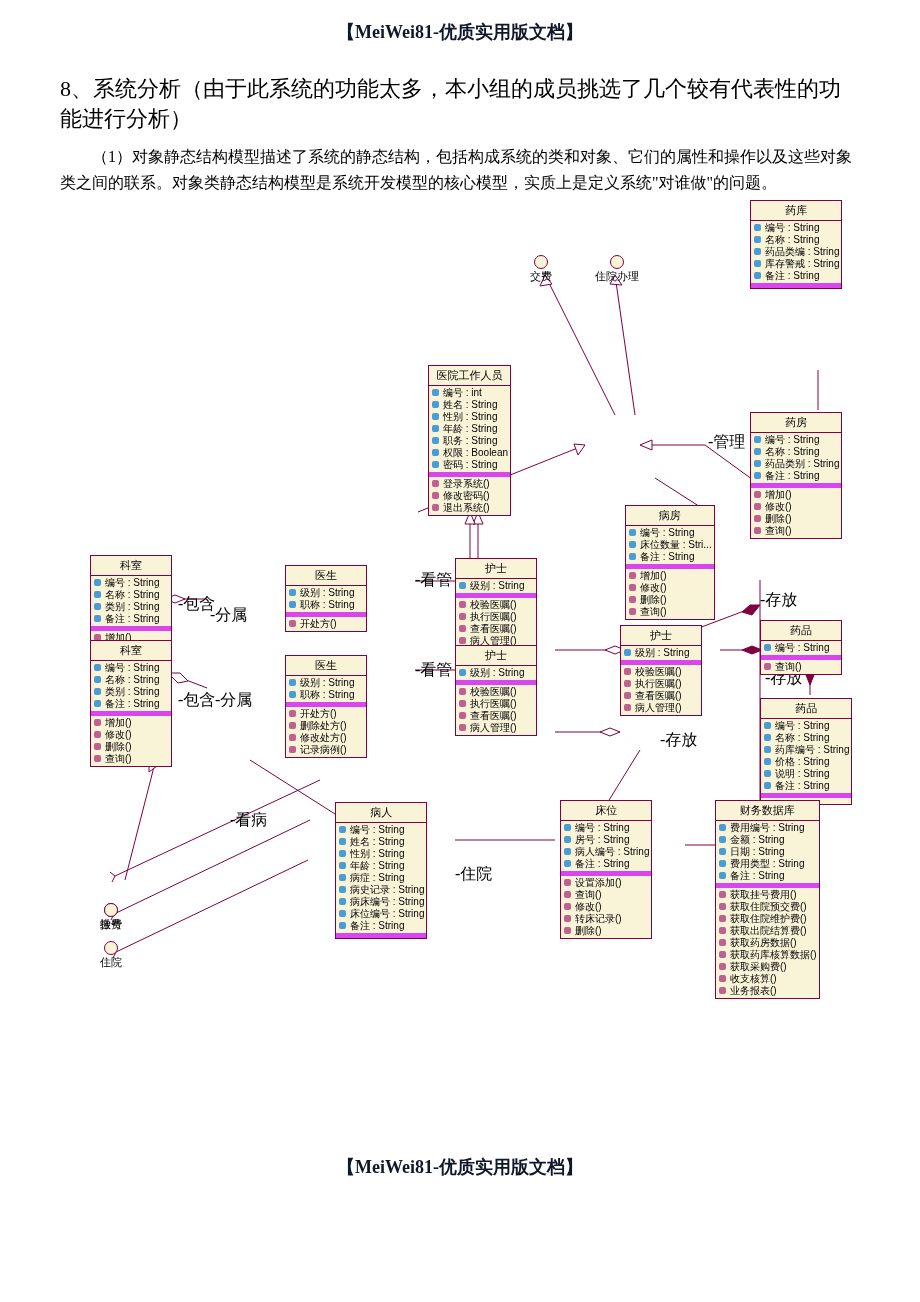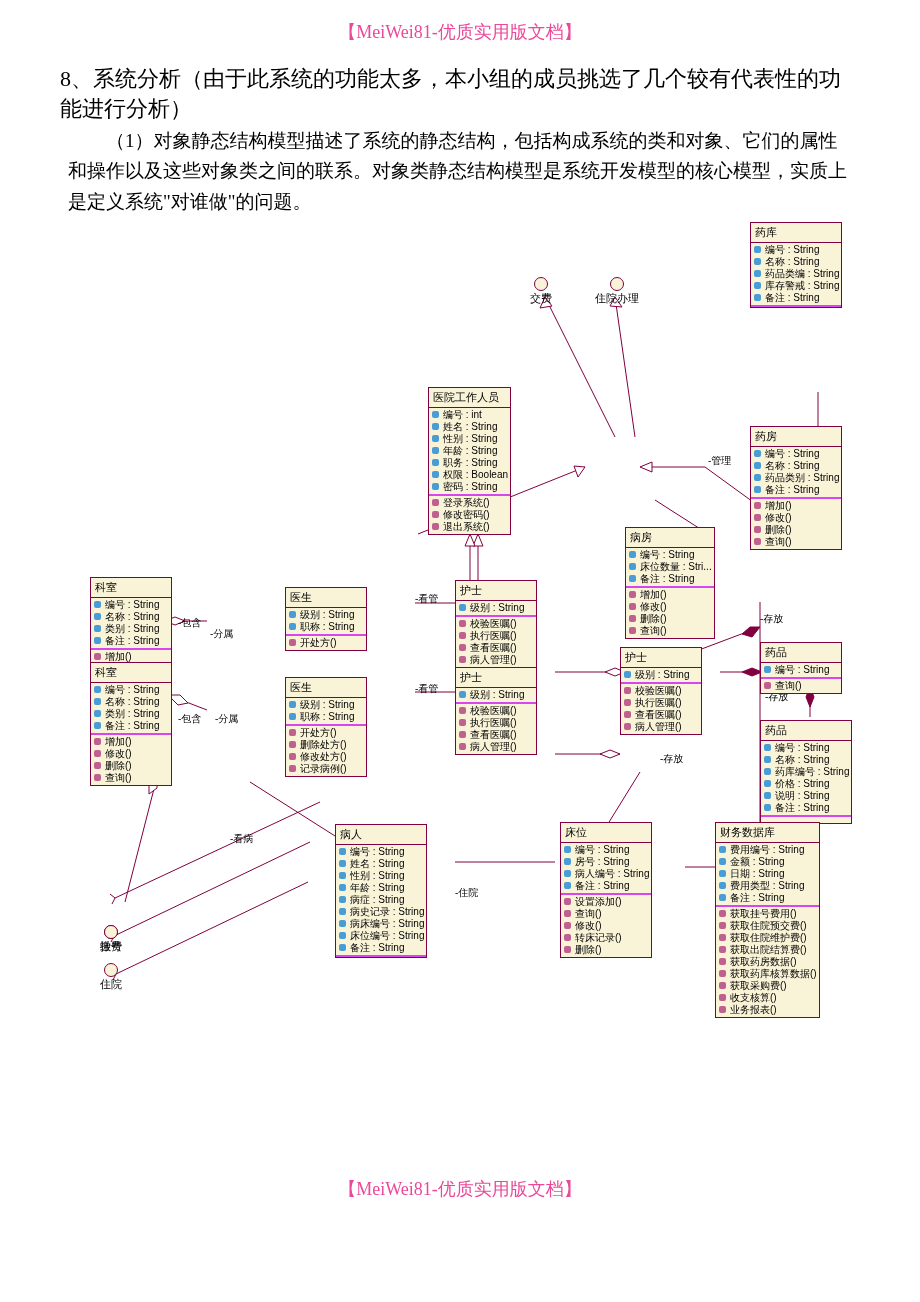--- a/index.html
+++ b/index.html
@@ -1,31 +1,31 @@
 <!DOCTYPE html>
 <html><head>
 <meta charset="utf-8">
 <style>
 body{margin:0;background:#fff;font-family:"SimSun",serif;width:920px}
-.header,.footer{text-align:center;color:#ec4899;font-size:18px;font-weight:normal;padding:20px 0}
+.header,.footer{text-align:center;color:#0f172a;font-size:18px;font-weight:bold;padding:20px 0}
 .content{padding:0 60px}
-.title{font-size:22px;margin:0 0}
-.para{font-size:19px;line-height:1.6;text-indent:2em;margin:2px 8px}
+.title{font-size:22px;margin:10px 0}
+.para{font-size:16px;line-height:1.6;text-indent:2em;margin:2px 0}
 .diagram{position:relative;width:800px;height:930px;margin:5px 0}
 .cls{position:absolute;background:#f9f4d8;border:1px solid #800040;font-family:"SimSun",sans-serif;min-width:80px}
-.cls .name{background:#f9f4d8;border-bottom:1px solid #800040;text-align:left;font-size:11px;padding:2px 4px}
-.cls .attrs,.cls .ops{border-bottom:2px solid #d946ef;padding:1px 0;min-height:4px}
+.cls .name{background:#f9f4d8;border-bottom:1px solid #800040;text-align:center;font-size:11px;padding:2px 4px}
+.cls .attrs,.cls .ops{border-bottom:5px solid #d946ef;padding:1px 0;min-height:4px}
 .cls .ops{border-bottom:none}
 .row{display:flex;align-items:center;font-size:10px;padding:0 2px;line-height:12px}
 .ico{width:10px;height:10px;display:inline-block;margin-right:2px;position:relative}
 .ico::before{content:"";position:absolute;width:7px;height:7px;background:#4a9cd6;border-radius:2px;top:1px;left:1px}
 .ico.op::before{background:#c06090}
 .iface{position:absolute;text-align:left;font-size:11px}
 .iface .circ{width:12px;height:12px;border:1px solid #800040;border-radius:50%;background:#f9f4d8;margin:0 auto}
-.lbl{position:absolute;font-size:10px;color:#000}
+.lbl{position:absolute;font-size:16px;color:#000}
 svg{position:absolute;top:0;left:0;pointer-events:none}
 line,polyline,path{stroke:#800040;stroke-width:1;fill:none}
 polygon{stroke:#800040;stroke-width:1}
 polygon.hollow{fill:#fff}
 polygon.diamond{fill:#fff}
 polygon.fdiamond{fill:#800040}
 </style>
 </head>
 <body>
 
@@ -128,21 +128,21 @@
           <div class="row"><span class="ico"></span>职务 : String</div>
           <div class="row"><span class="ico"></span>权限 : Boolean</div>
           <div class="row"><span class="ico"></span>密码 : String</div>
         </div>
         <div class="ops">
           <div class="row"><span class="ico op"></span>登录系统()</div>
           <div class="row"><span class="ico op"></span>修改密码()</div>
           <div class="row"><span class="ico op"></span>退出系统()</div>
         </div>
       </div>
-<div id="c-yf" class="cls" style="left:690px;top:204px">
+<div id="c-yf" class="cls" style="left:690px;top:212px">
         <div class="name">药房</div>
         <div class="attrs">
           <div class="row"><span class="ico"></span>编号 : String</div>
           <div class="row"><span class="ico"></span>名称 : String</div>
           <div class="row"><span class="ico"></span>药品类别 : String</div>
           <div class="row"><span class="ico"></span>备注 : String</div>
         </div>
         <div class="ops">
           <div class="row"><span class="ico op"></span>增加()</div>
           <div class="row"><span class="ico op"></span>修改()</div>

